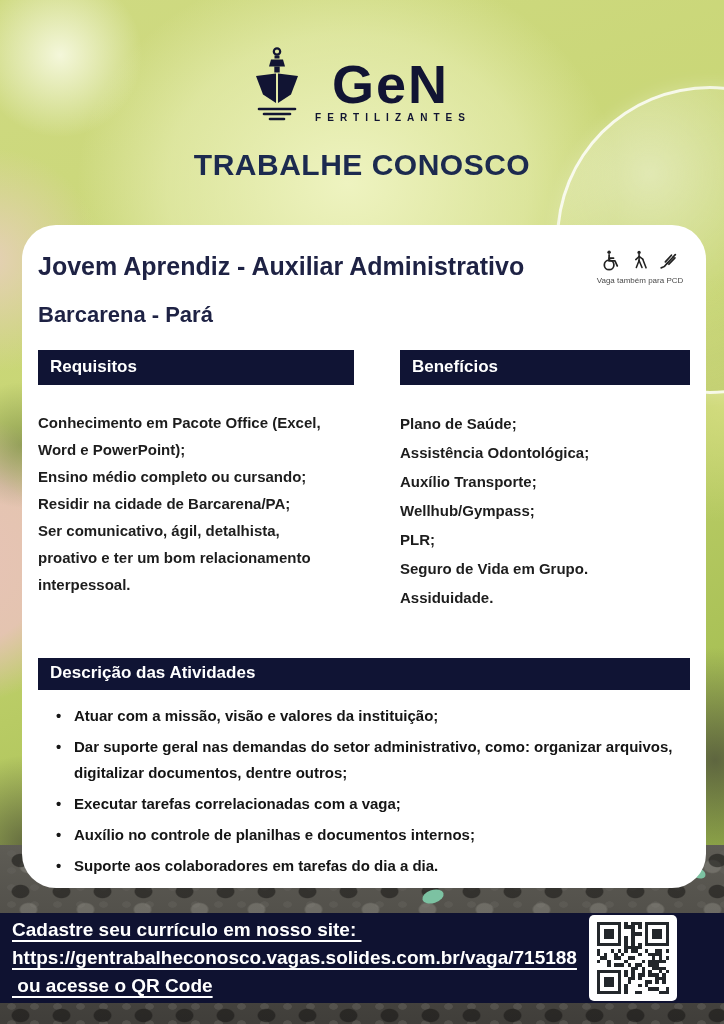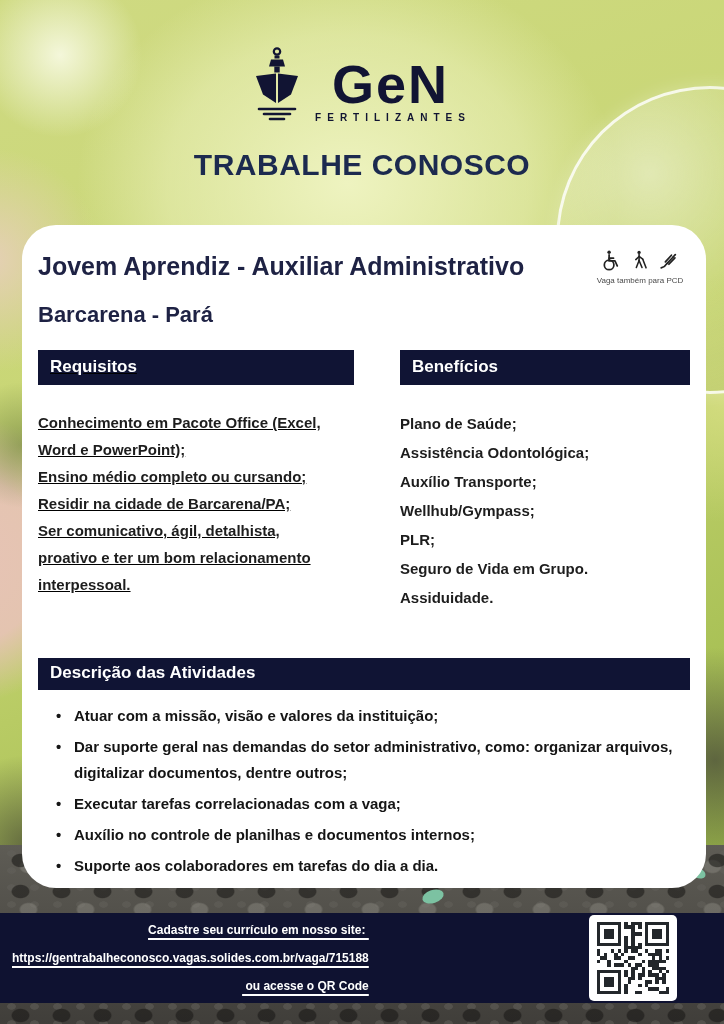--- a/index.html
+++ b/index.html
@@ -51,39 +51,39 @@
   .title-row{display:flex;justify-content:space-between;align-items:center;padding:22px 18px 0 16px;}
   .job-title{margin:0;font-size:25px;font-weight:bold;color:#1e2244;}
   .pcd{width:96px;text-align:center;margin-top:2px;flex:none;}
   .pcd-icons{display:flex;justify-content:center;gap:6px;height:24px;}
   .pcd-caption{font-size:8px;color:#4a4a4a;margin-top:3px;white-space:nowrap;}
   .job-location{margin:17px 0 0 16px;font-size:22px;font-weight:bold;color:#1e2244;}
 
   .bar{background:#101434;color:#fff;font-weight:bold;font-size:17px;
        padding:7px 12px 8px;box-sizing:border-box;}
   .cols{display:flex;padding:0 16px;margin-top:22px;}
-  .col-left{width:316px;margin-right:46px;text-decoration:underline;}
+  .col-left{width:316px;margin-right:46px;}
   .col-right{width:290px;}
   .lines{margin-top:24px;font-size:15px;font-weight:bold;color:#1d1d1d;}
   .col-left .lines{line-height:27px;width:305px;}
   .col-right .lines{line-height:29px;}
 
   .activities{margin:46px 16px 0;}
   .activities .bar{font-size:17px;padding:5px 12px 7px;}
   .activity-list{list-style:none;margin:13px 0 0;padding:0 0 0 18px;width:648px;}
   .activity-list li{position:relative;padding-left:18px;font-size:15px;font-weight:bold;
        line-height:26px;margin-bottom:5px;color:#151515;}
   .activity-list li::before{content:"\2022";position:absolute;left:0;}
 
   
   .footer{position:absolute;left:0;top:913px;width:724px;height:90px;background:#0f1231;
           display:flex;align-items:center;}
   .footer-text{padding-left:12px;}
-  .f-line{color:#fff;font-weight:bold;font-size:12px;line-height:28px;white-space:pre;
-          text-decoration:underline;text-underline-offset:4px;text-decoration-thickness:1.5px;text-align:right;}
+  .f-line{color:#fff;font-weight:bold;font-size:19px;line-height:28px;white-space:pre;
+          text-decoration:underline;text-underline-offset:4px;text-decoration-thickness:1.5px;}
   .qr-box{position:absolute;right:47px;top:2px;width:88px;height:86px;background:#fff;
           border-radius:5px;display:flex;align-items:center;justify-content:center;}
   .qr-box svg{display:block;}
 </style>
 </head>
 <body>
 
 <div class="page">
 
   <div class="bg-top">

